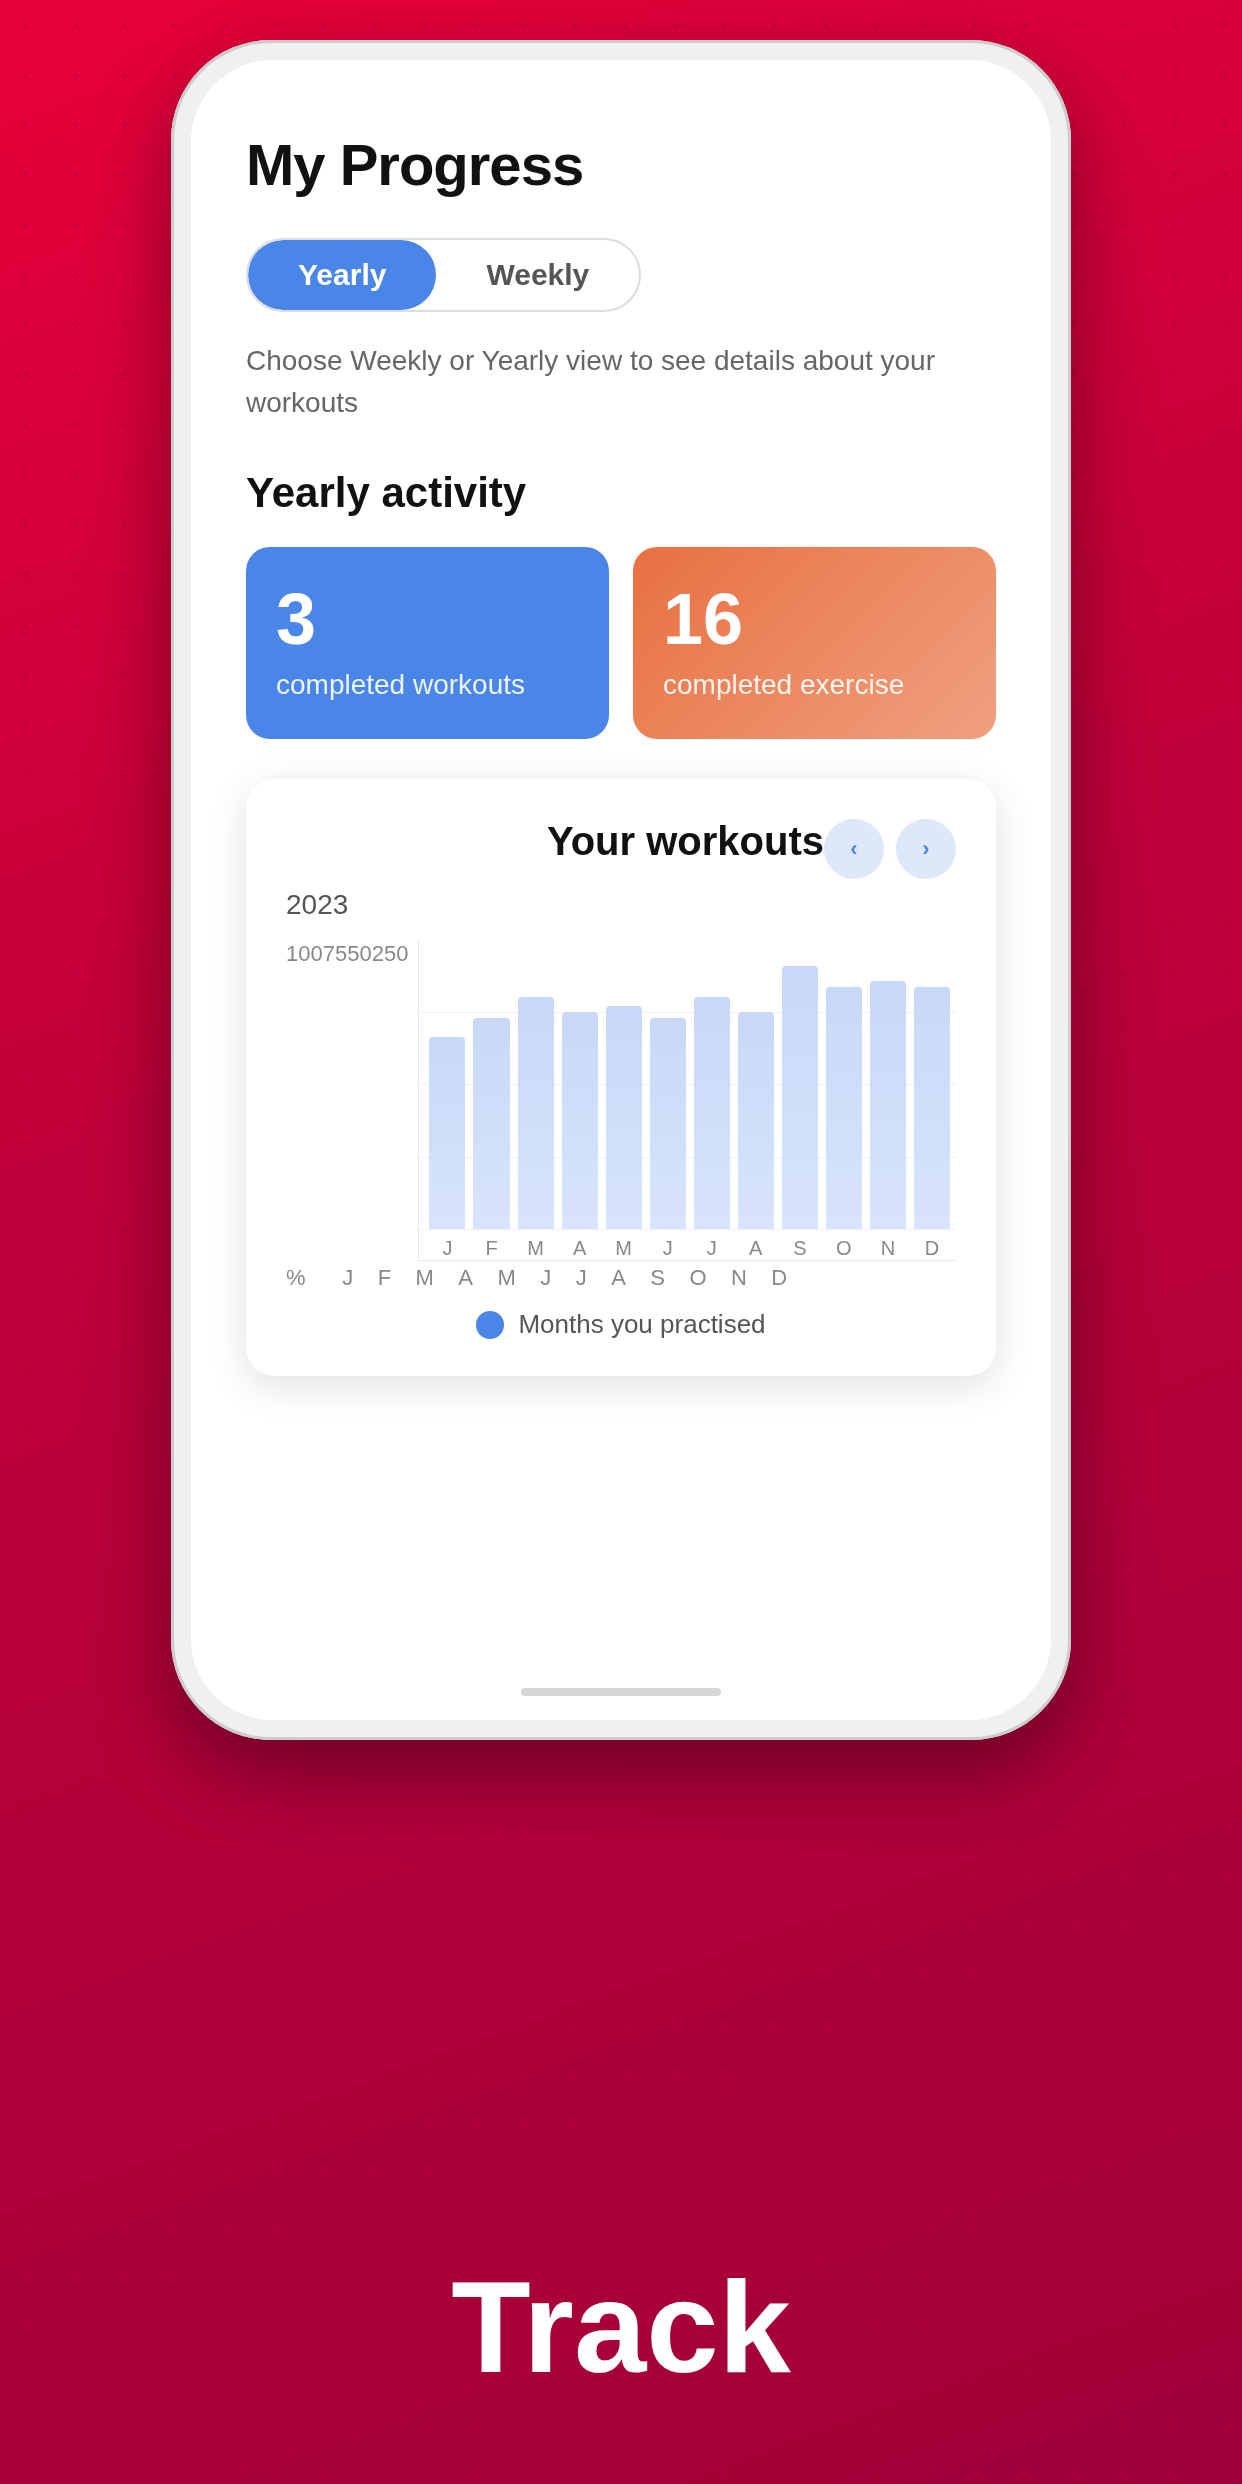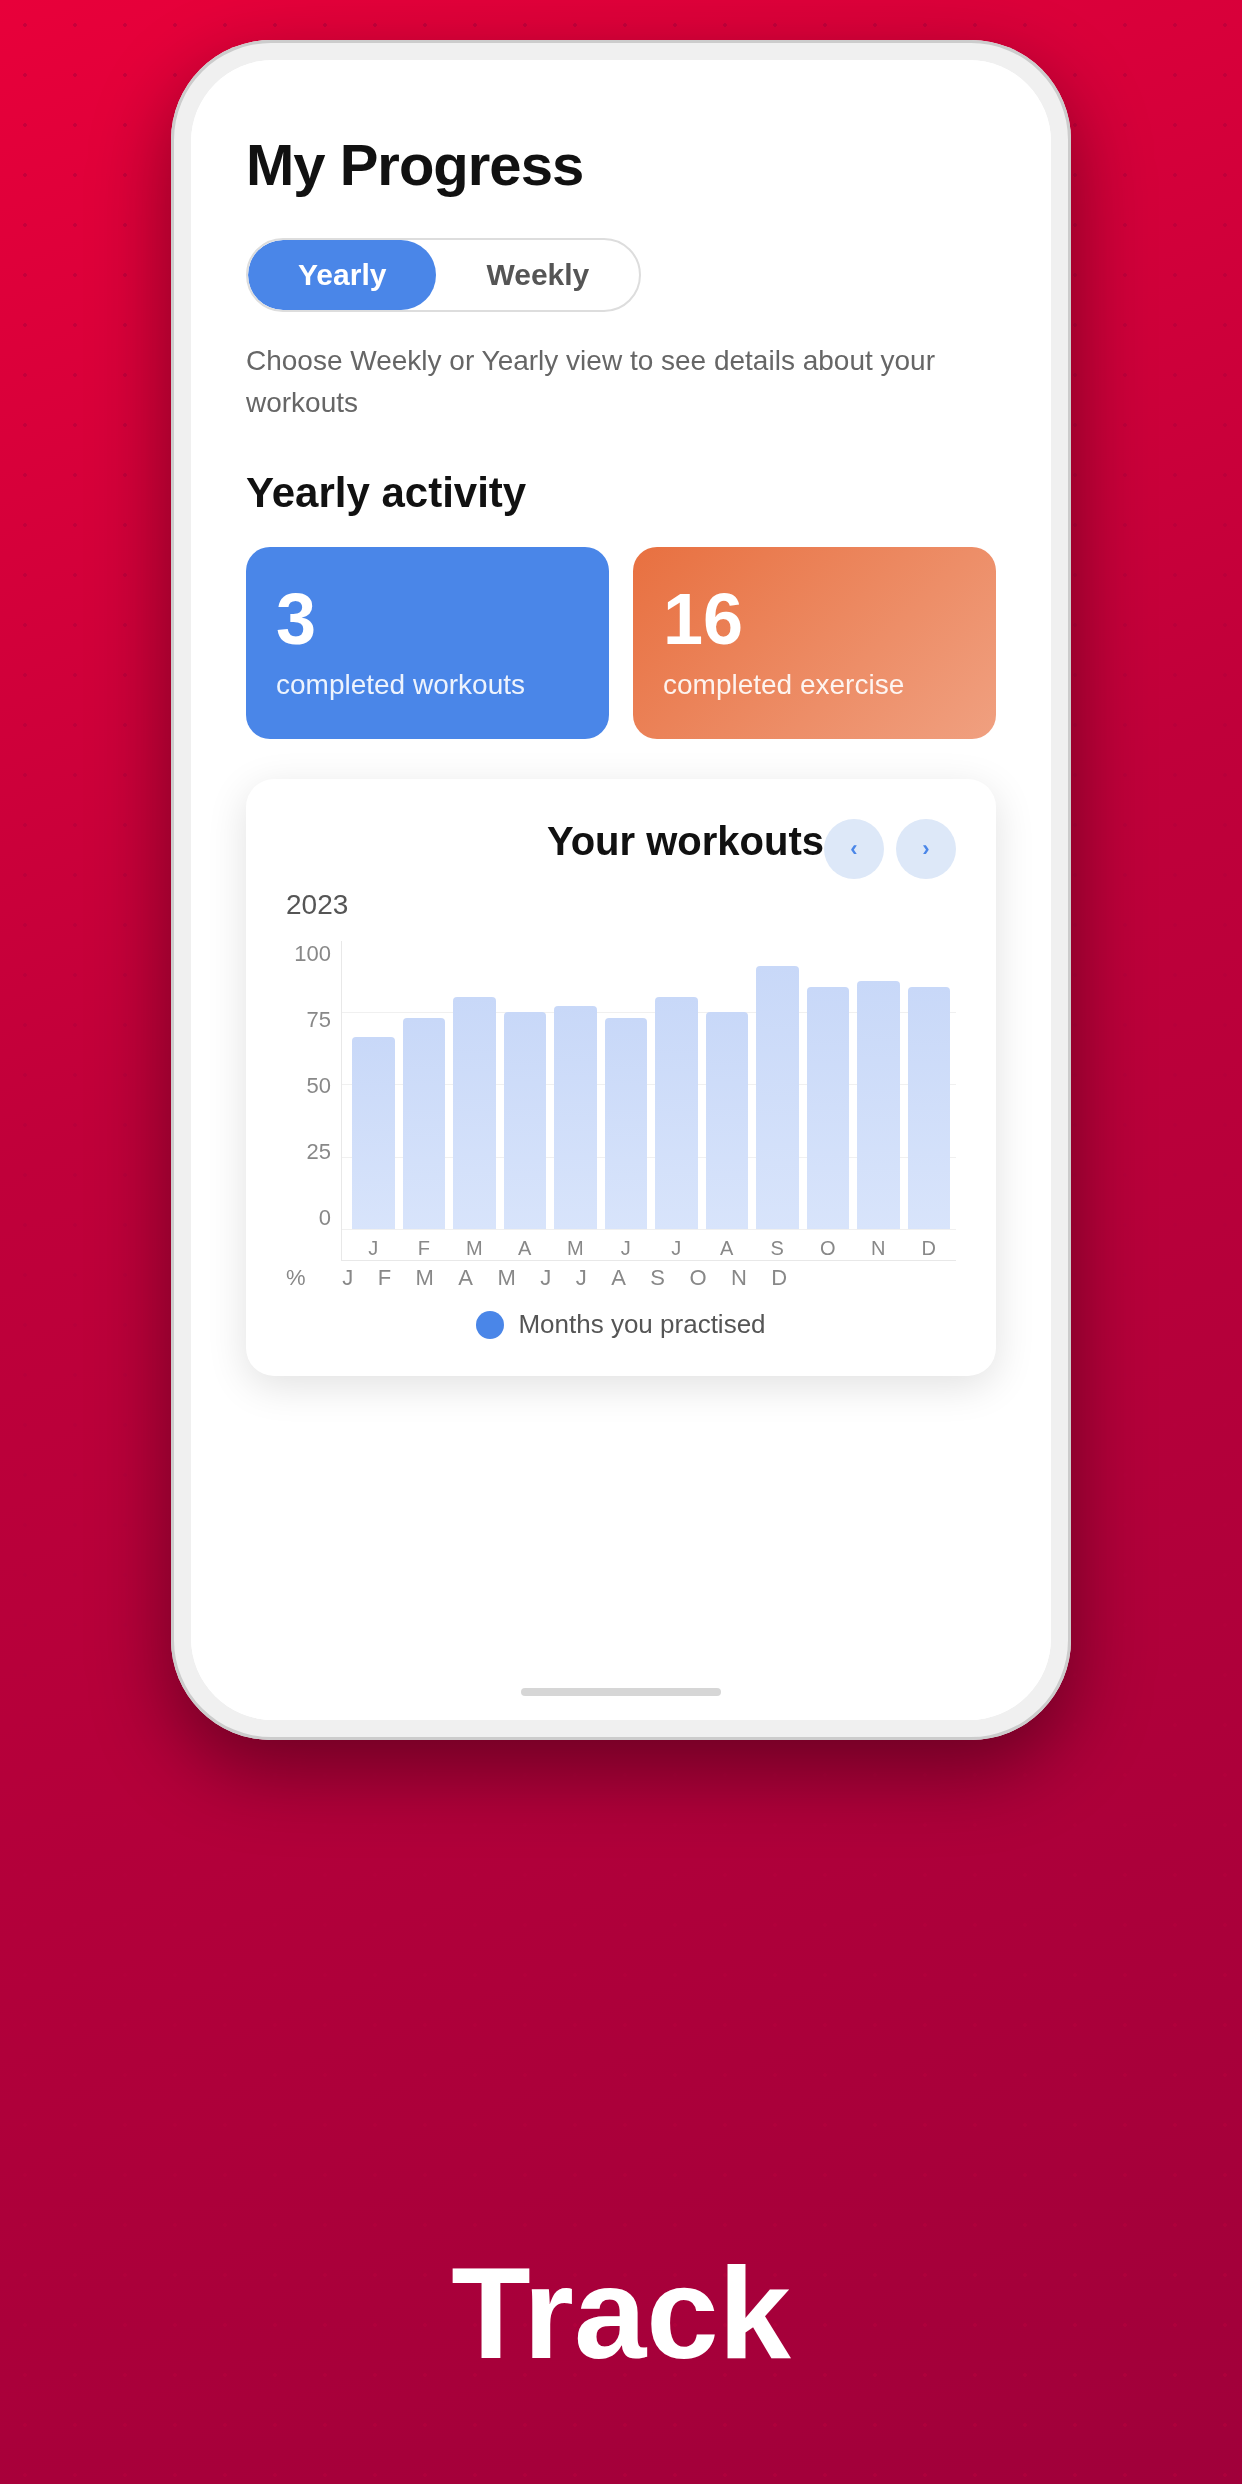--- a/index.html
+++ b/index.html
@@ -203,21 +203,20 @@
 
     
     .chart-area {
       display: flex;
       height: 320px;
       position: relative;
     }
 
     .y-axis {
       display: flex;
-      flex-direction: column;
       justify-content: space-between;
       padding-bottom: 30px;
       min-width: 55px;
       text-align: right;
       padding-right: 10px;
     }
 
     .y-label {
       font-size: 22px;
       color: #888;
@@ -313,21 +312,21 @@
       left: 0;
       right: 0;
       text-align: center;
     }
 
     .track-title {
       font-size: 130px;
       font-weight: 900;
       color: #fff;
       line-height: 1;
-      margin-bottom: 16px;
+      margin-bottom: 2px;
     }
 
     .track-subtitle {
       font-size: 90px;
       font-weight: 400;
       color: rgba(255,255,255,0.85);
       line-height: 1.2;
     }
 
     

